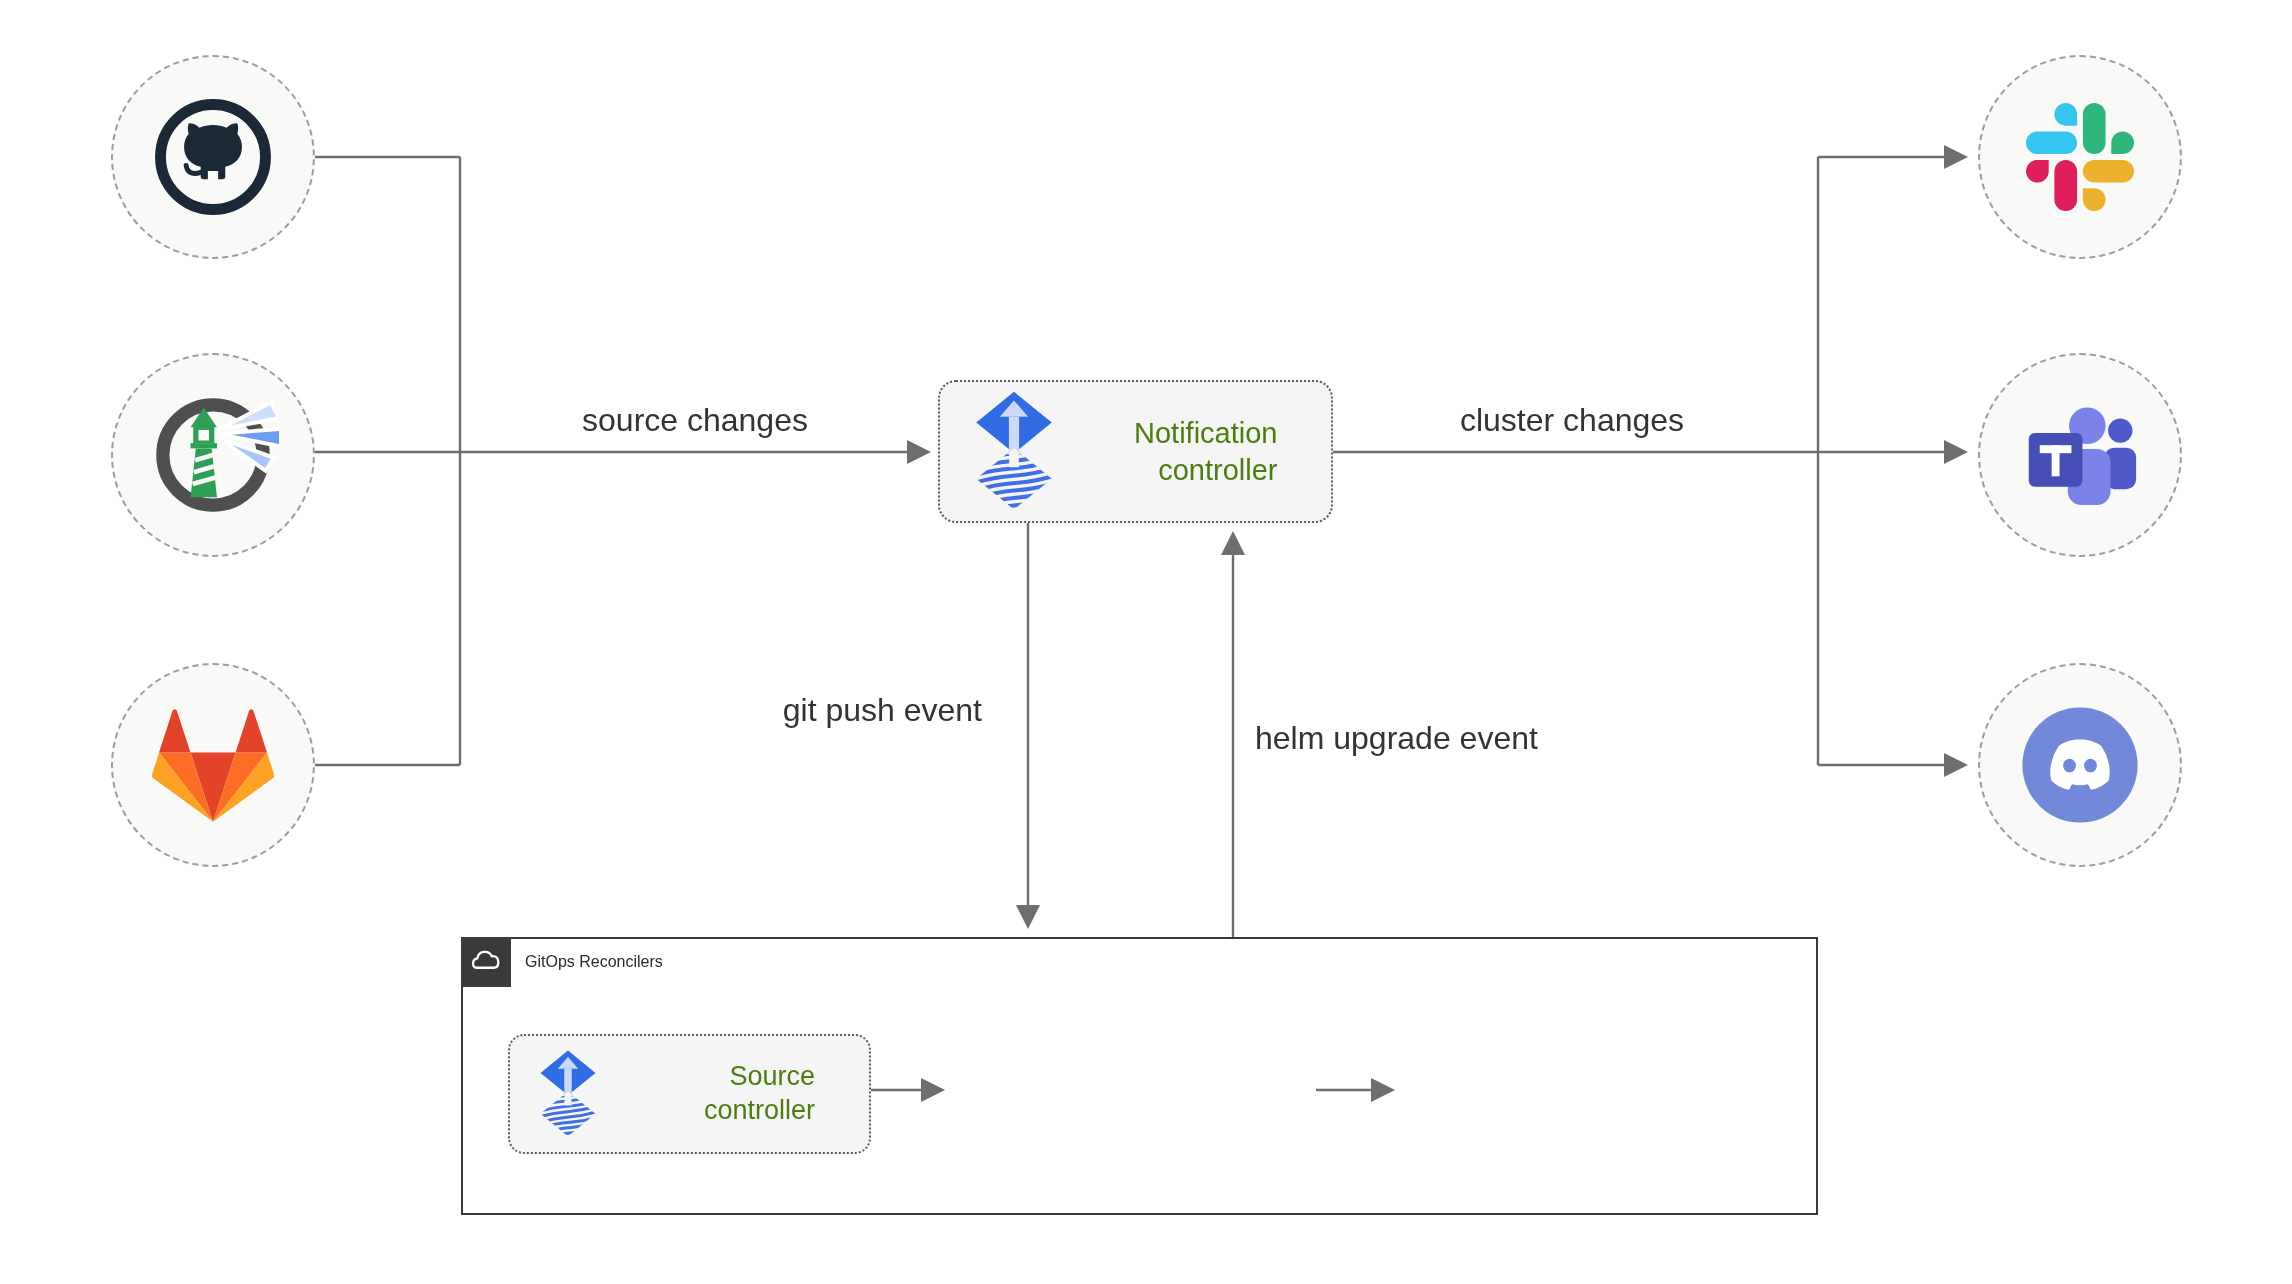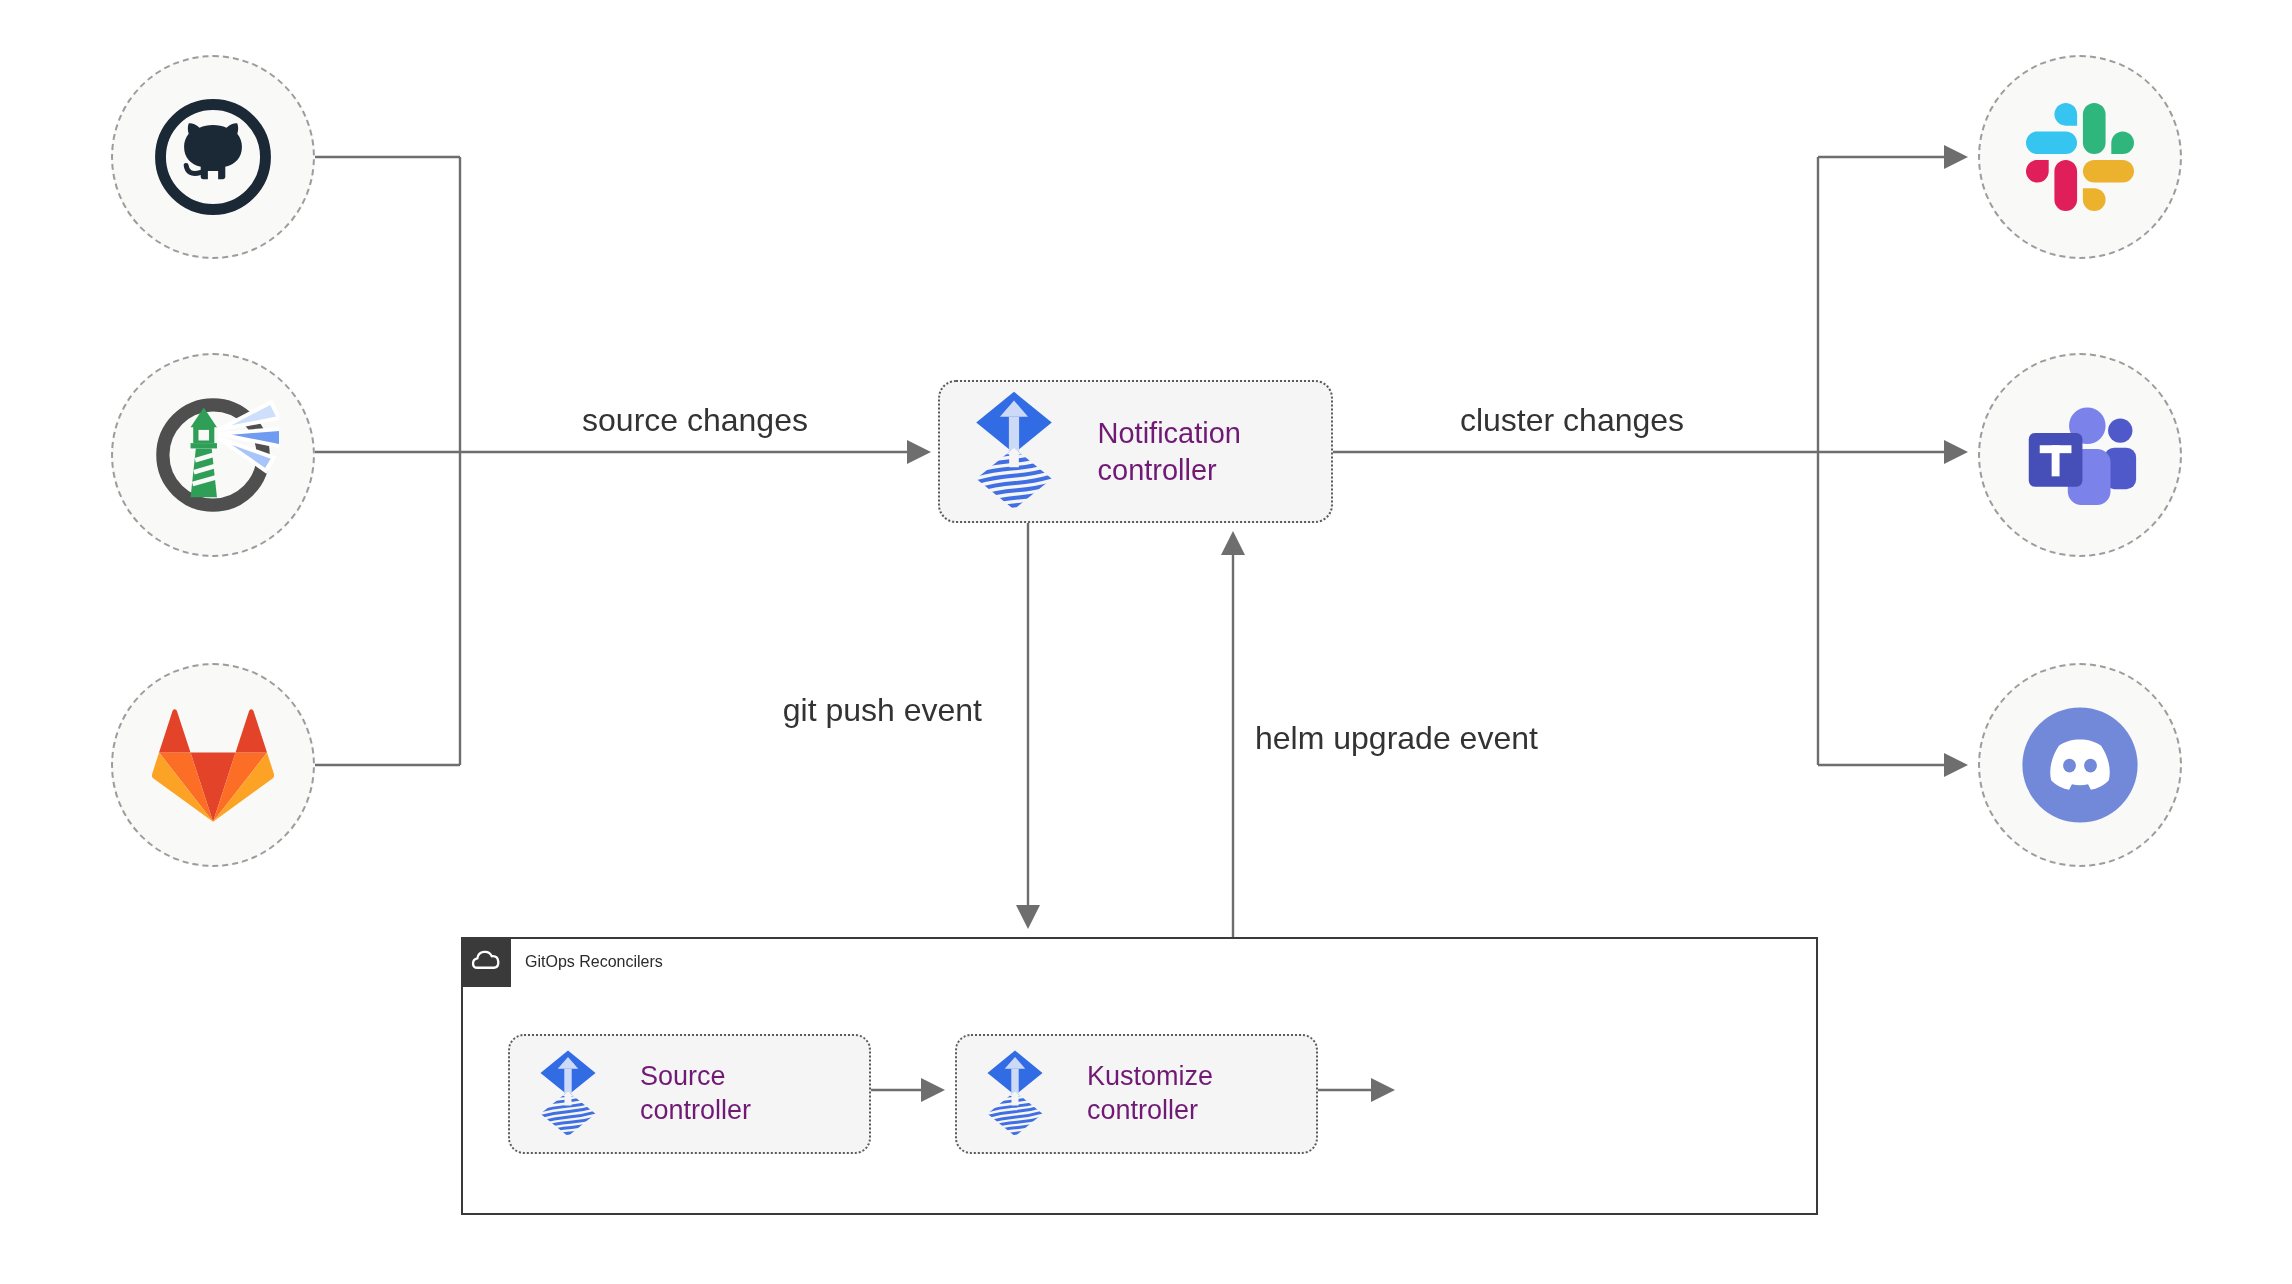--- a/index.html
+++ b/index.html
@@ -17,21 +17,21 @@
   }
 
   
   .node{
     position:absolute;background:#f5f5f5;border:2px dotted #5a5a5a;border-radius:18px;
     box-sizing:border-box;display:flex;align-items:center;
   }
   .node-icon{margin-left:30px;flex:0 0 auto;display:block;}
   .node-label-wrap{flex:1;display:flex;justify-content:center;padding-right:14px;}
   .node-label{
-    max-width:180px;text-align:left;font-size:29px;line-height:1.25;color:#701a75;
+    max-width:180px;text-align:right;font-size:29px;line-height:1.25;color:#4d7c0f;
   }
 
   .edge-label{
     position:absolute;font-size:32px;color:#333333;white-space:nowrap;line-height:40px;
   }
   .edge-label.centered{transform:translate(-50%,-50%);}
 
   
   .group{
     position:absolute;left:461px;top:937px;width:1357px;height:278px;
@@ -232,24 +232,16 @@
 
     <div class="node sub-node" style="left:45px;top:95px;width:363px;height:120px;">
       <svg class="node-icon" width="64" height="90" viewBox="0 0 100 140">
           <use href="#flux-g"></use>
         </svg>
       <div class="node-label-wrap">
           <div class="node-label">Source controller</div>
         </div>
     </div>
 
-    <div class="node sub-node" style="left:492px;top:95px;width:363px;height:120px;">
-      <svg class="node-icon" width="64" height="90" viewBox="0 0 100 140">
-          <use href="#flux-g"></use>
-        </svg>
-      <div class="node-label-wrap">
-          <div class="node-label">Kustomize controller</div>
-        </div>
-    </div>
 
   </div>
 
 </div>
 
 </body></html>

